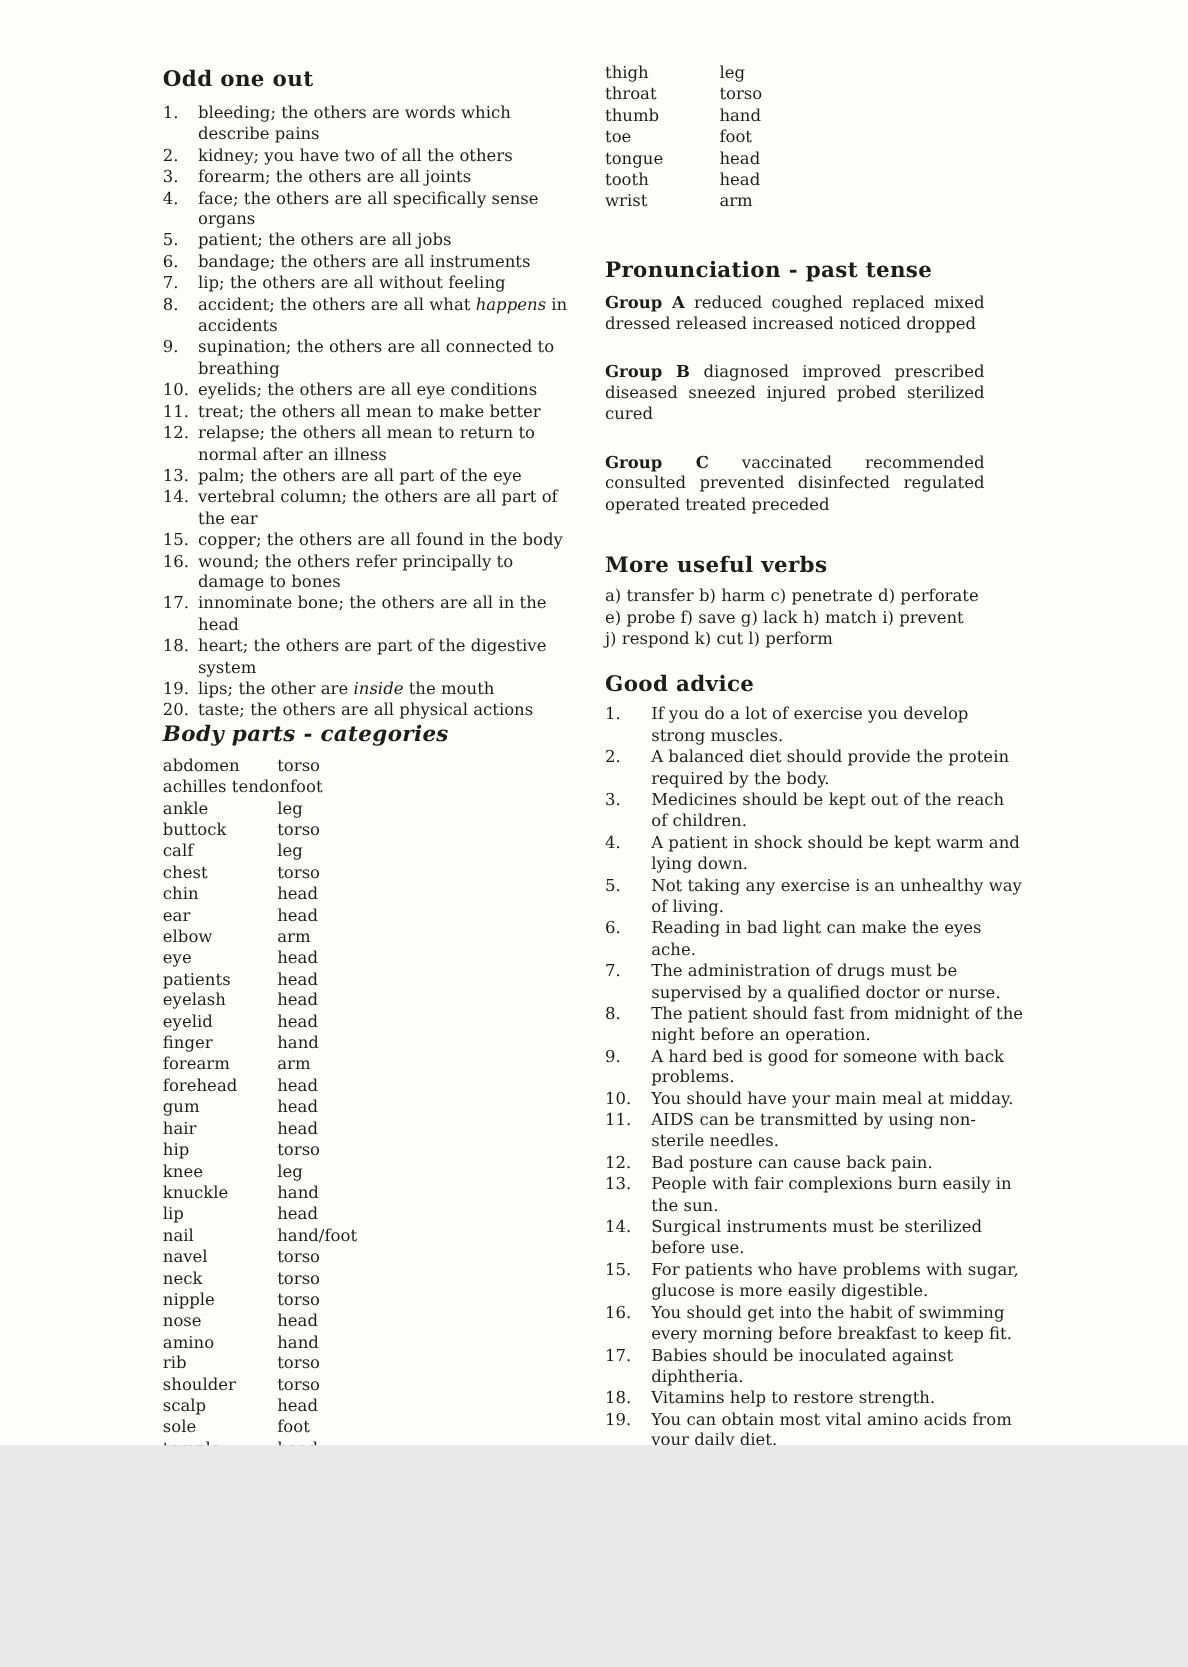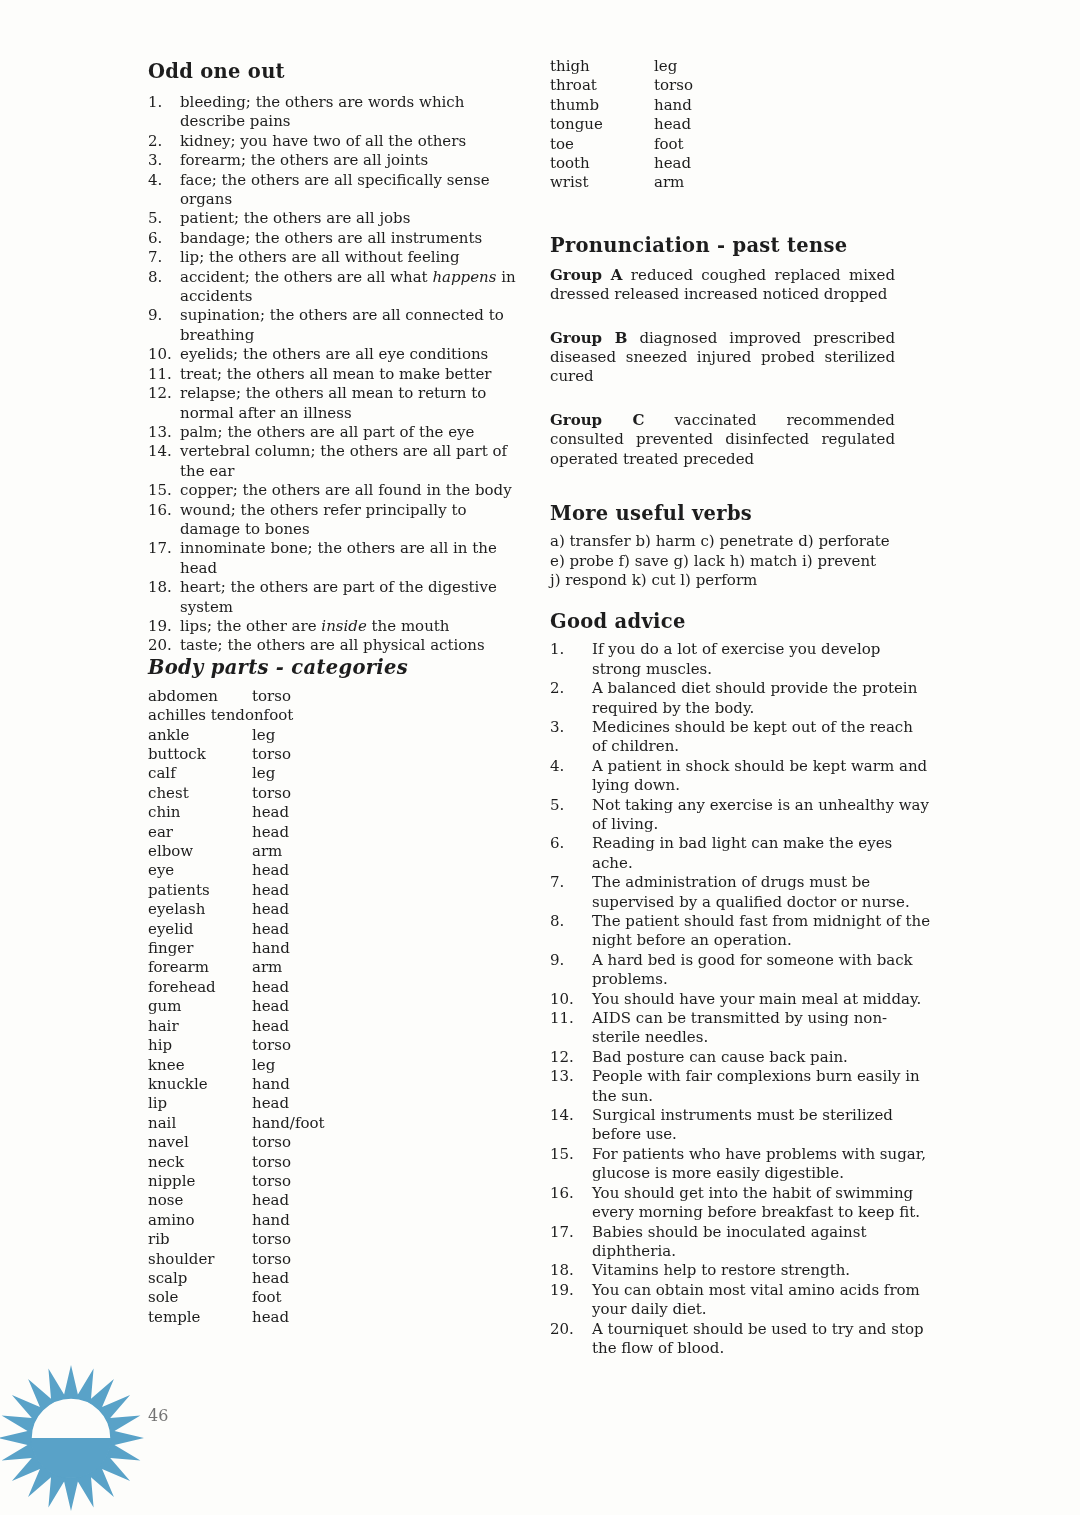--- a/index.html
+++ b/index.html
@@ -1,17 +1,17 @@
 <!DOCTYPE html>
 <html><head>
 <meta charset="utf-8">
 <style>
   html,body { margin:0; padding:0; background:#e9e9e9; }
   .page {
-    position:relative; width:1080px; height:1515px; margin:0 auto;
+    position:relative; width:1080px; height:1314px; margin:0 auto;
     background:#fdfdfb; overflow:hidden;
     font-family:"DejaVu Serif","Liberation Serif",serif;
     color:#1d1d1d; font-size:15px; line-height:19.4px;
   }
   h2 { font-size:19.5px; font-weight:bold; margin:0; line-height:24px; letter-spacing:0.3px; }
   .col-left  { position:absolute; left:148px; top:60px;  width:402px; }
   .col-right { position:absolute; left:550px; top:57px;  width:430px; }
 
   .t-odd   { margin-bottom:9px; }
   .t-bp    { margin-top:0; margin-bottom:7px;font-style:italic; }
@@ -297,25 +297,25 @@
 
         <div class="bp-row">
           <span class="bp-part">throat</span><span class="bp-cat">torso</span>
         </div>
 
         <div class="bp-row">
           <span class="bp-part">thumb</span><span class="bp-cat">hand</span>
         </div>
 
         <div class="bp-row">
+          <span class="bp-part">toe</span><span class="bp-cat">foot</span>
+        </div>
+
+        <div class="bp-row">
           <span class="bp-part">tongue</span><span class="bp-cat">head</span>
-        </div>
-
-        <div class="bp-row">
-          <span class="bp-part">toe</span><span class="bp-cat">foot</span>
         </div>
 
         <div class="bp-row">
           <span class="bp-part">tooth</span><span class="bp-cat">head</span>
         </div>
 
         <div class="bp-row">
           <span class="bp-part">wrist</span><span class="bp-cat">arm</span>
         </div>
       </div>

